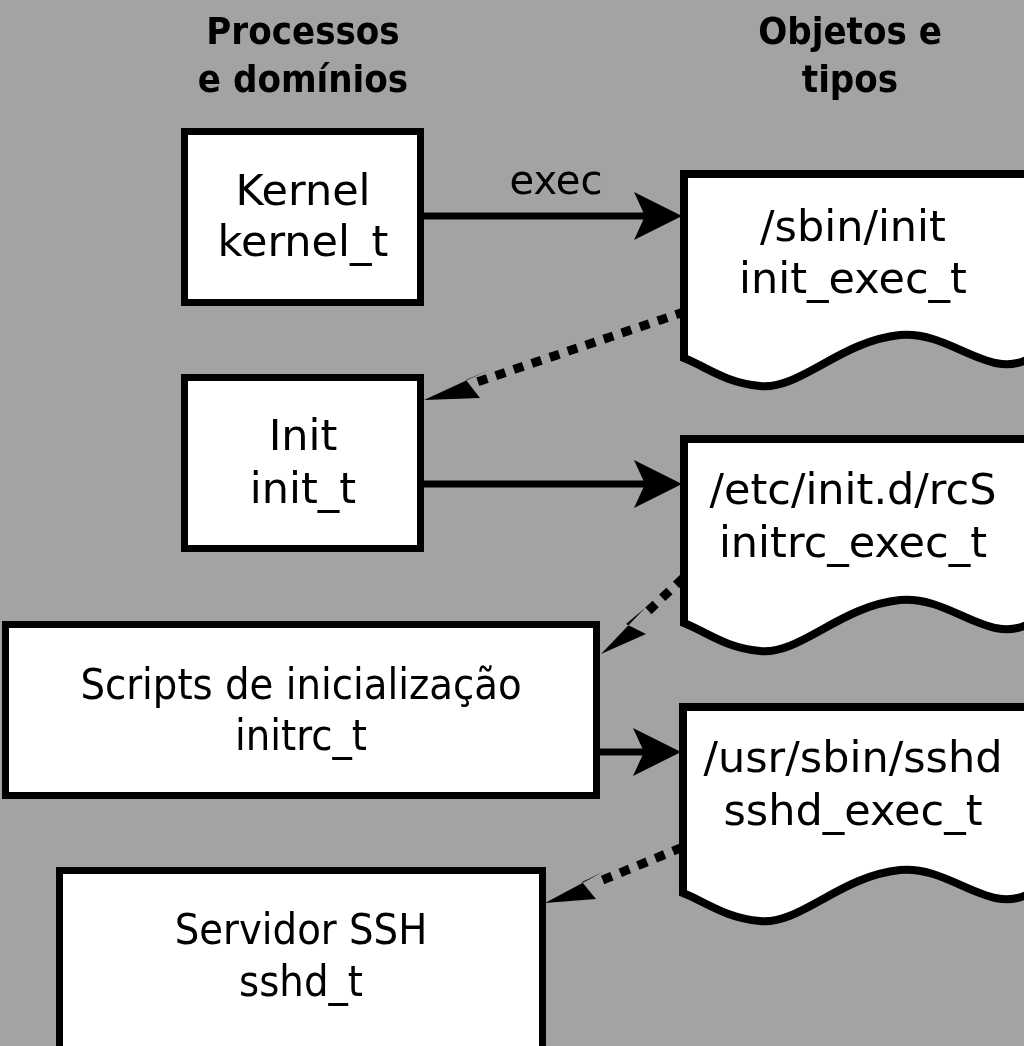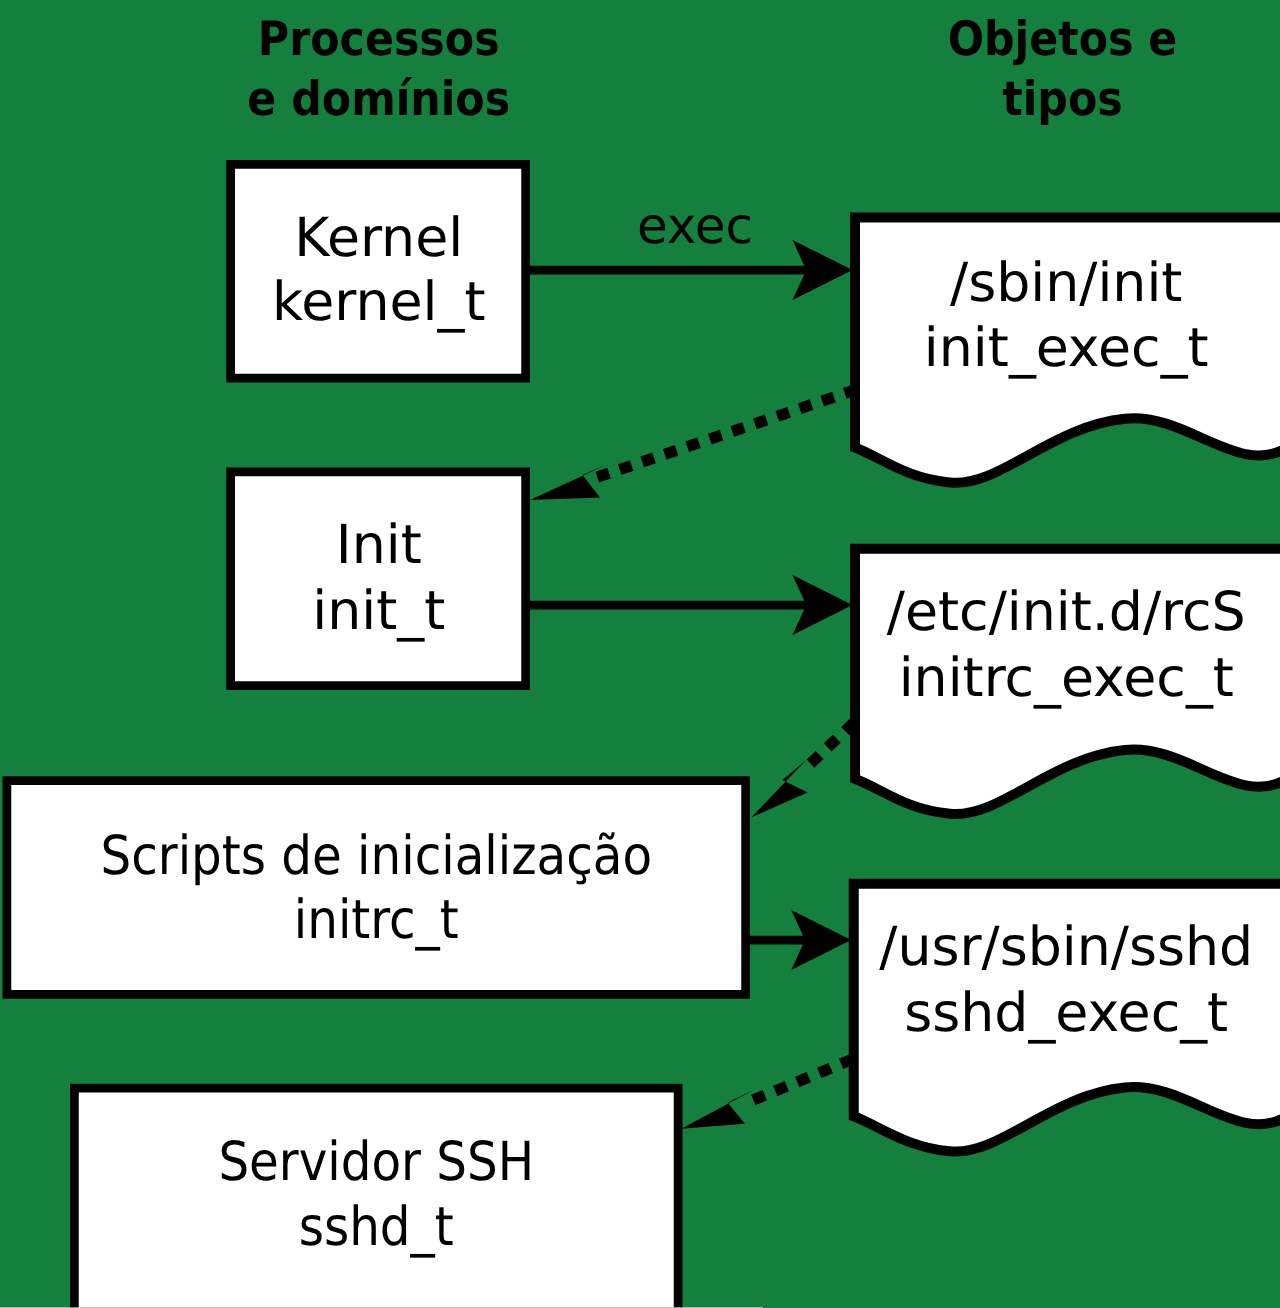--- a/index.html
+++ b/index.html
@@ -10,21 +10,21 @@
   body {
     width: 1024px;
     height: 1046px;
     overflow: hidden;
     font-family: "DejaVu Sans", sans-serif;
   }
   #diagram-root {
     position: relative;
     width: 1024px;
     height: 1046px;
-    background: #15803d;
+    background: #a3a3a3;
   }
   svg.canvas {
     position: absolute;
     top: 0;
     left: 0;
     width: 1024px;
     height: 1046px;
     display: block;
   }
   .col-header {

